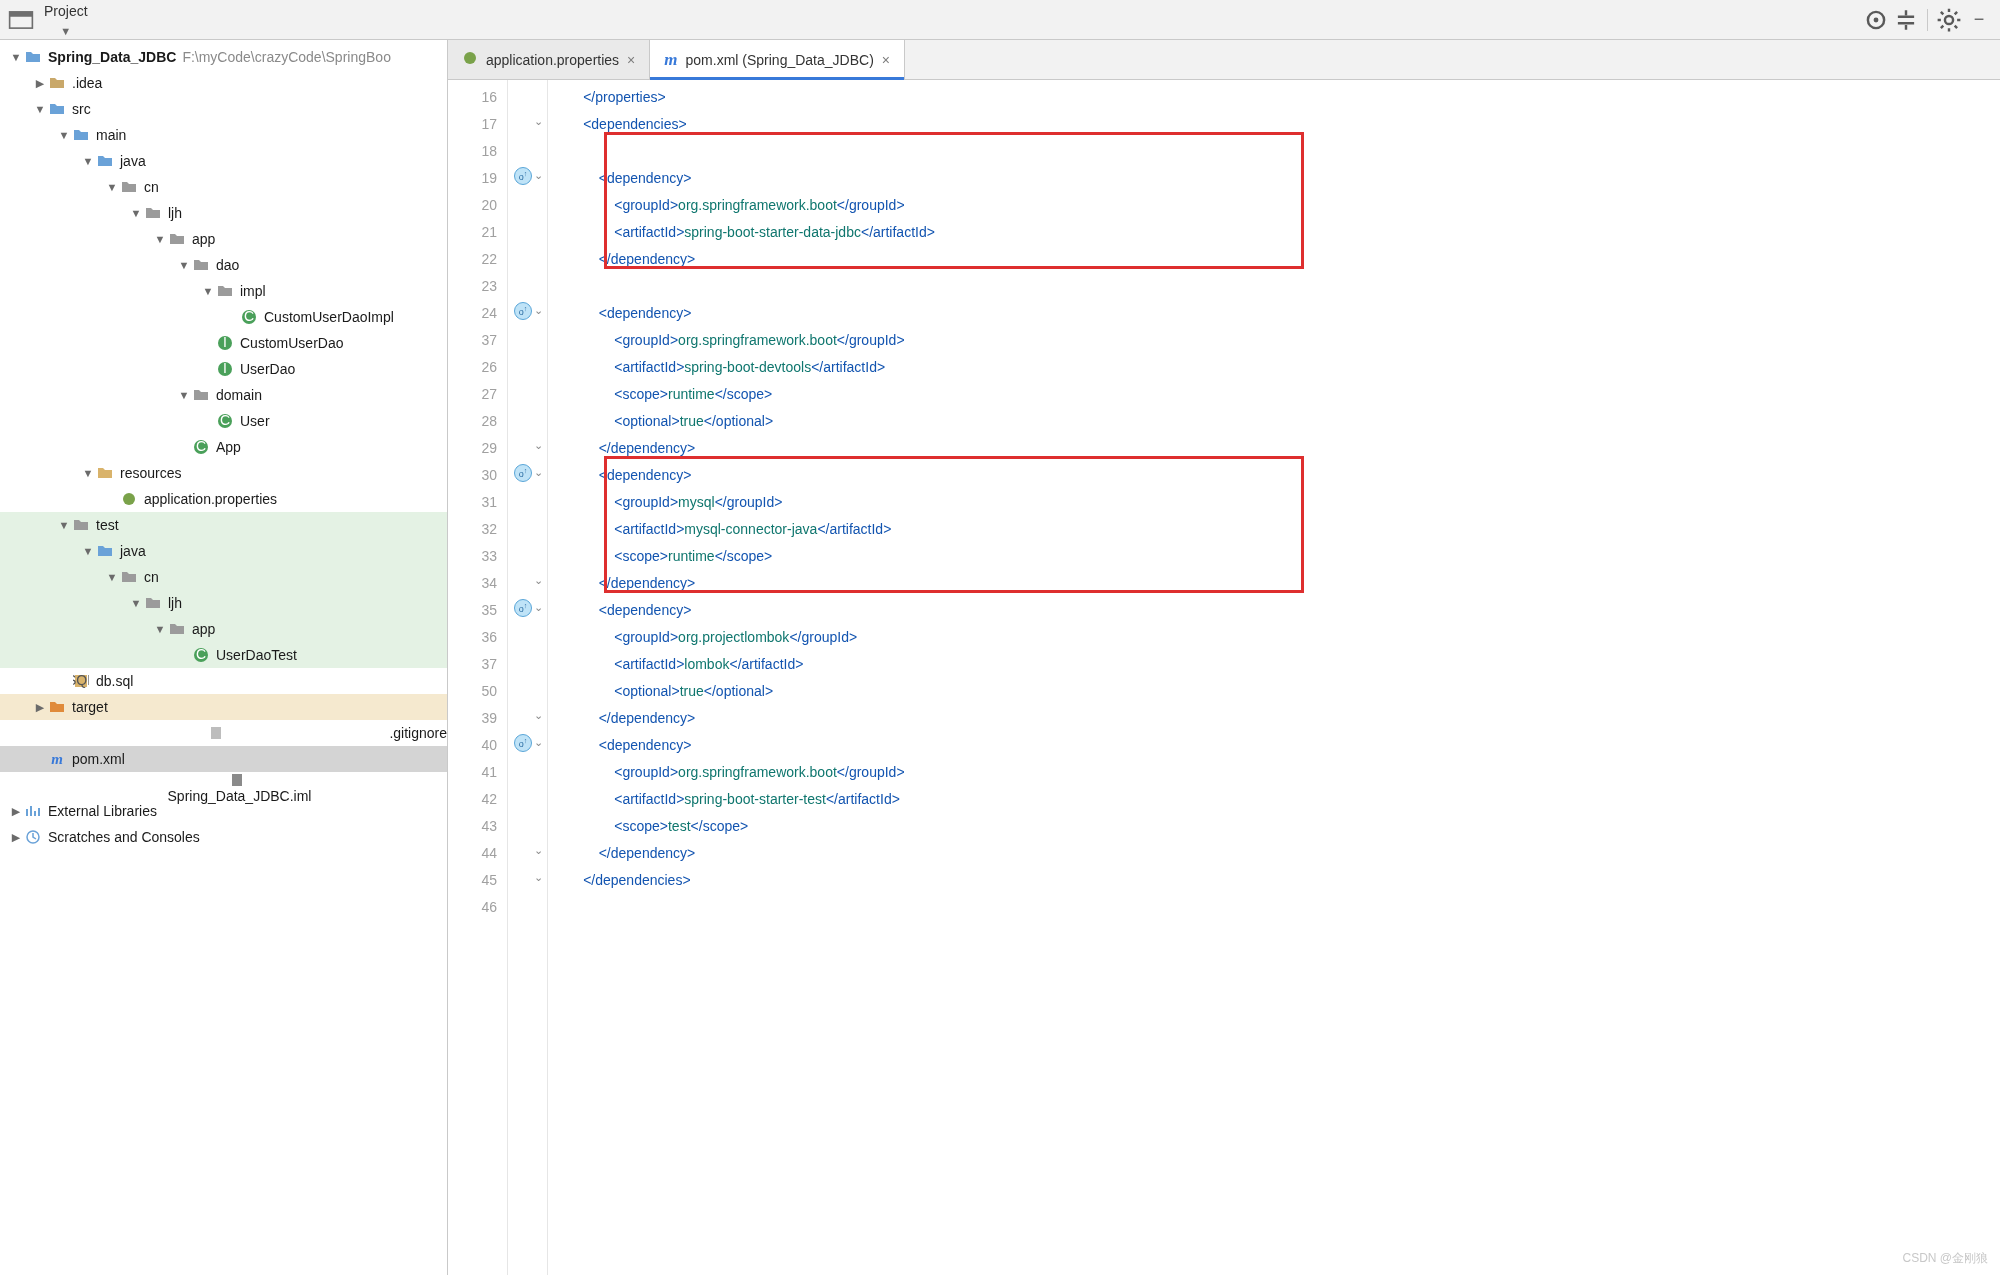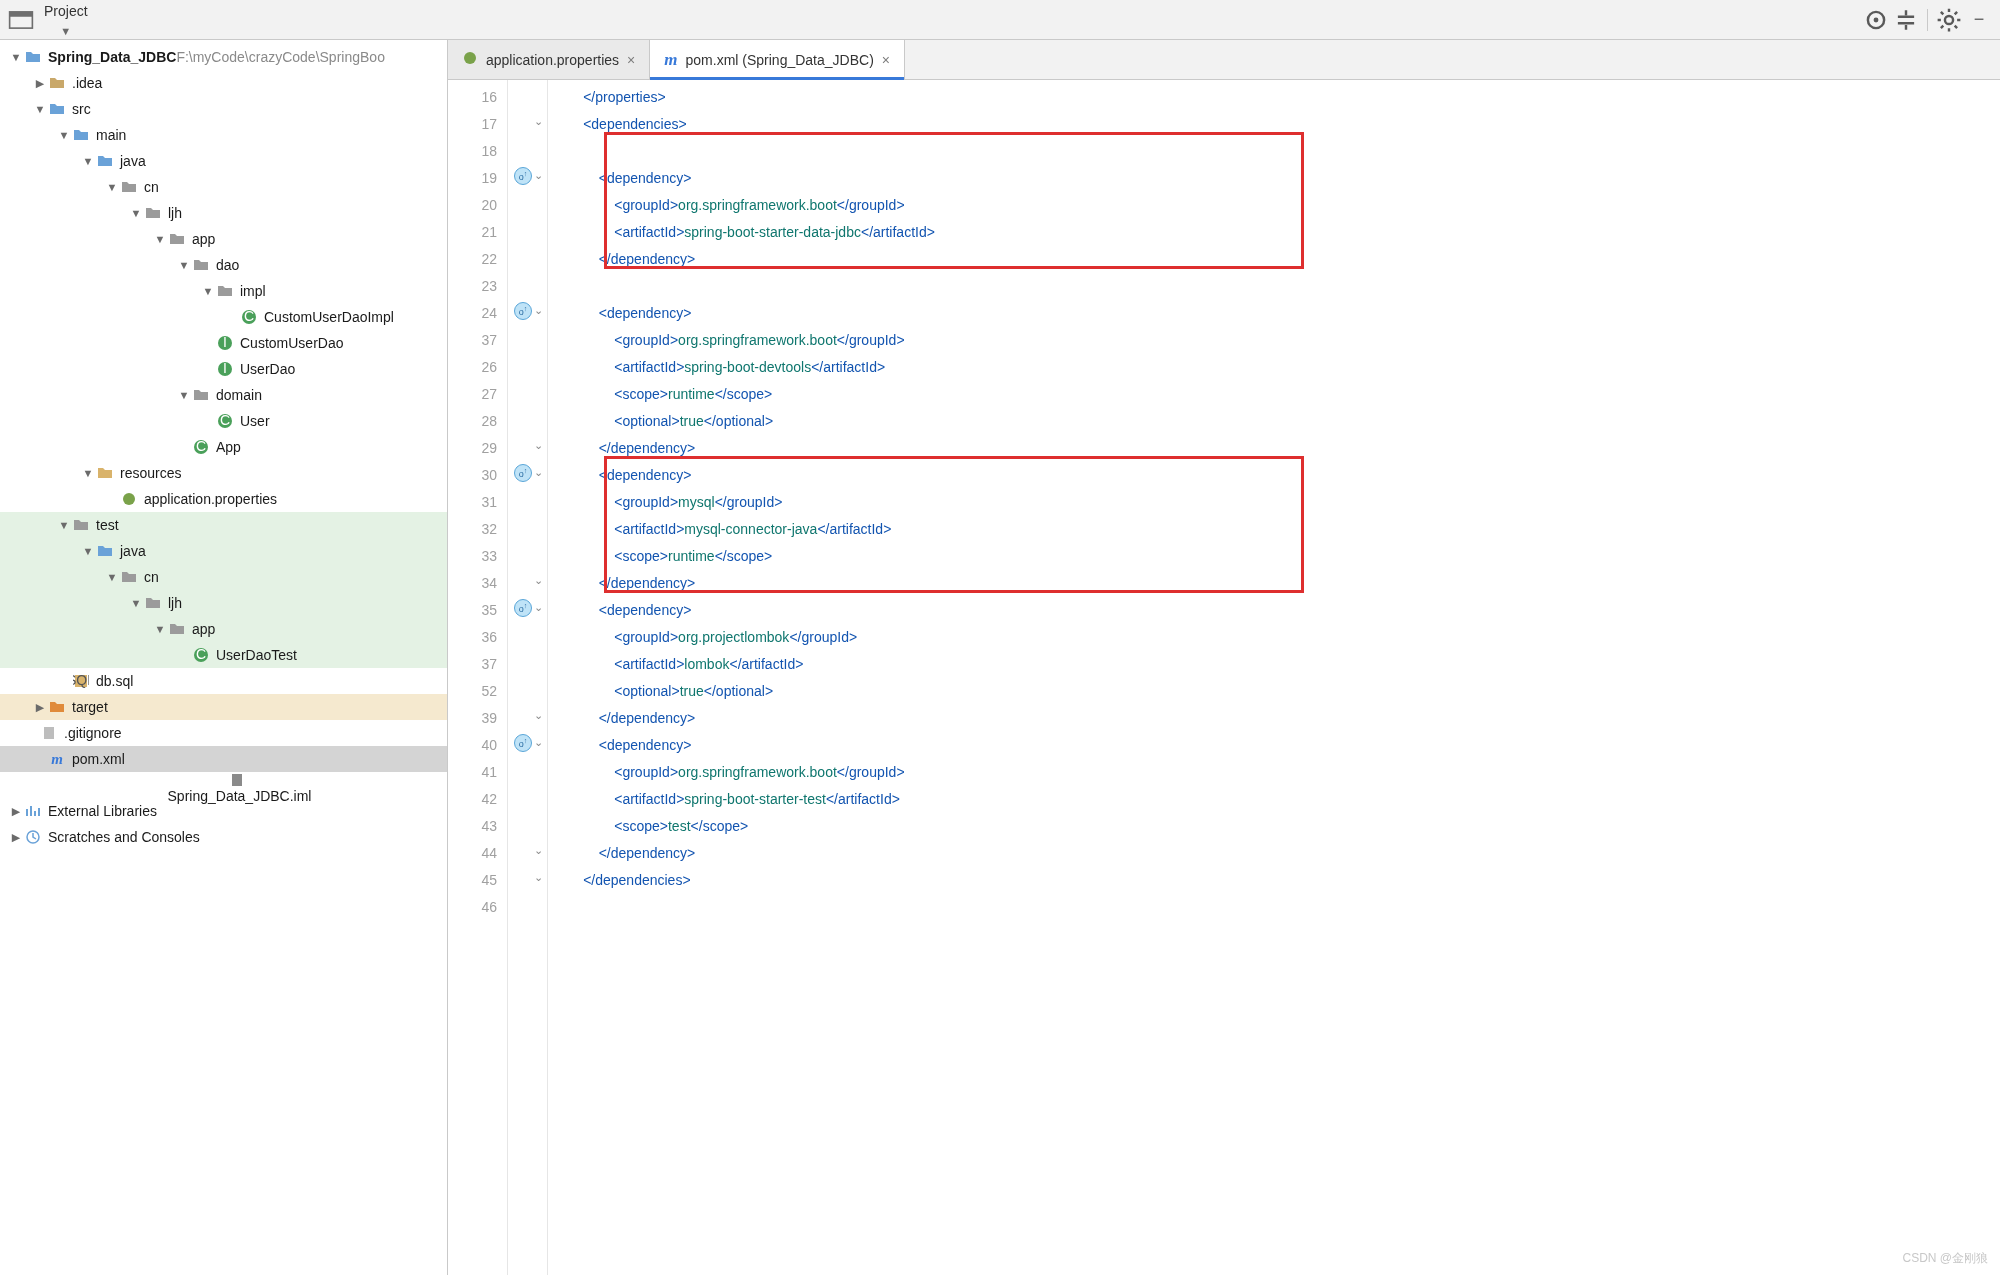--- a/index.html
+++ b/index.html
@@ -10,21 +10,21 @@
 .tb-sep { width:1px; height:22px; background:#c9c9c9; margin:0 4px; }
 .proj-selector { display:flex; align-items:center; gap:6px; padding:2px 6px; color:#333;flex-direction:column; }
 .main { display:flex; flex:1; min-height:0; }
 .sidebar { width:448px; background:#fff; border-right:1px solid #c9c9c9; overflow:hidden; position:relative; }
 .tree { padding-top:4px; font-size:15px; }
 .node { height:26px; display:flex; align-items:center; white-space:nowrap; cursor:pointer; }
 .node .arrow { width:16px; text-align:center; color:#6b6b6b; font-size:11px; }
 .node .icon { width:18px; height:18px; margin-right:6px; display:inline-flex; align-items:center; justify-content:center; }
 .node .lbl { color:#1a1a1a; }
 .node.bold .lbl { font-weight:600; }
-.node .extra { color:#8a8a8a; font-size:14px; }
+.node .extra { color:#8a8a8a; margin-left:6px; font-size:14px; }
 .node.sel { background:#d4d4d4; }
 .node.hl-green { background:#e4f2e4; }
 .node.hl-tan  { background:#f5e9cf; }
 .content { flex:1; display:flex; flex-direction:column; min-width:0; }
 .tabs { height:40px; display:flex; align-items:stretch; border-bottom:1px solid #c9c9c9; background:#f2f2f2; }
 .tab { display:flex; align-items:center; gap:8px; padding:0 14px; border-right:1px solid #c9c9c9; background:#eaeaea; color:#333; cursor:pointer; position:relative; }
 .tab.active { background:#fff; }
 .tab.active::after { content:""; position:absolute; left:0; right:0; bottom:-1px; height:3px; background:#3879d9; }
 .tab .close { color:#7d7d7d; cursor:pointer; font-size:14px; }
 .editor-wrap { flex:1; display:flex; min-height:0; position:relative; }
@@ -325,21 +325,21 @@
           </div>
           <div class="node hl-tan" style="padding-left: 32px;">
             <span class="arrow">▶</span>
             <span class="icon">
               <svg viewBox="0 0 16 16">
                 <path class="i-folder-orng" d="M1 3h5l2 2h7v8H1z"></path>
               </svg>
             </span>
             <span class="lbl">target</span>
           </div>
-          <div class="node" style="padding-left: 24px;">
+          <div class="node" style="padding-left: 32px; justify-content: space-between;">
             <span class="arrow"></span>
             <span class="icon">
               <svg viewBox="0 0 16 16">
                 <rect x="3" y="2" width="10" height="12" fill="#bdbdbd"></rect>
               </svg>
             </span>
             <span class="lbl">.gitignore</span>
           </div>
           <div class="node sel" style="padding-left: 32px;">
             <span class="arrow"></span>
@@ -416,21 +416,21 @@
             <div>28</div>
             <div>29</div>
             <div>30</div>
             <div>31</div>
             <div>32</div>
             <div>33</div>
             <div>34</div>
             <div>35</div>
             <div>36</div>
             <div>37</div>
-            <div>52</div>
+            <div>50</div>
             <div>39</div>
             <div>40</div>
             <div>41</div>
             <div>42</div>
             <div>43</div>
             <div>44</div>
             <div>45</div>
             <div>46</div>
           </div>
         <div class="fold-col" id="foldcol">

